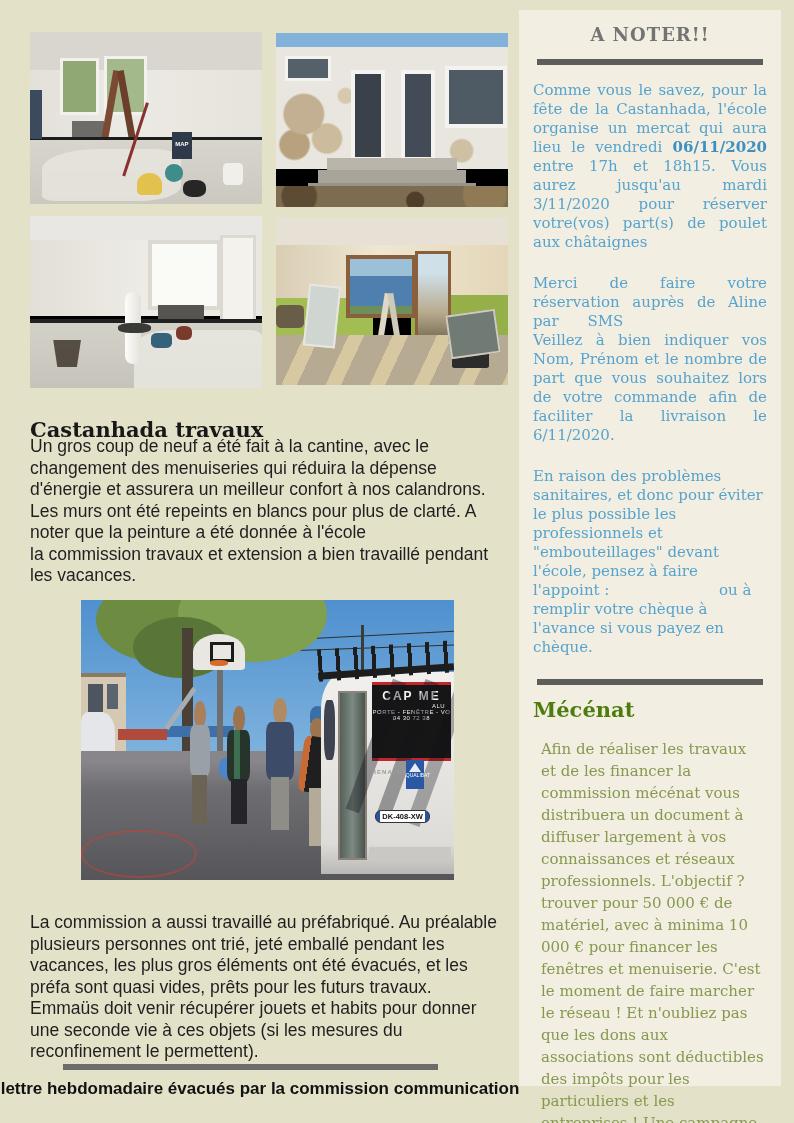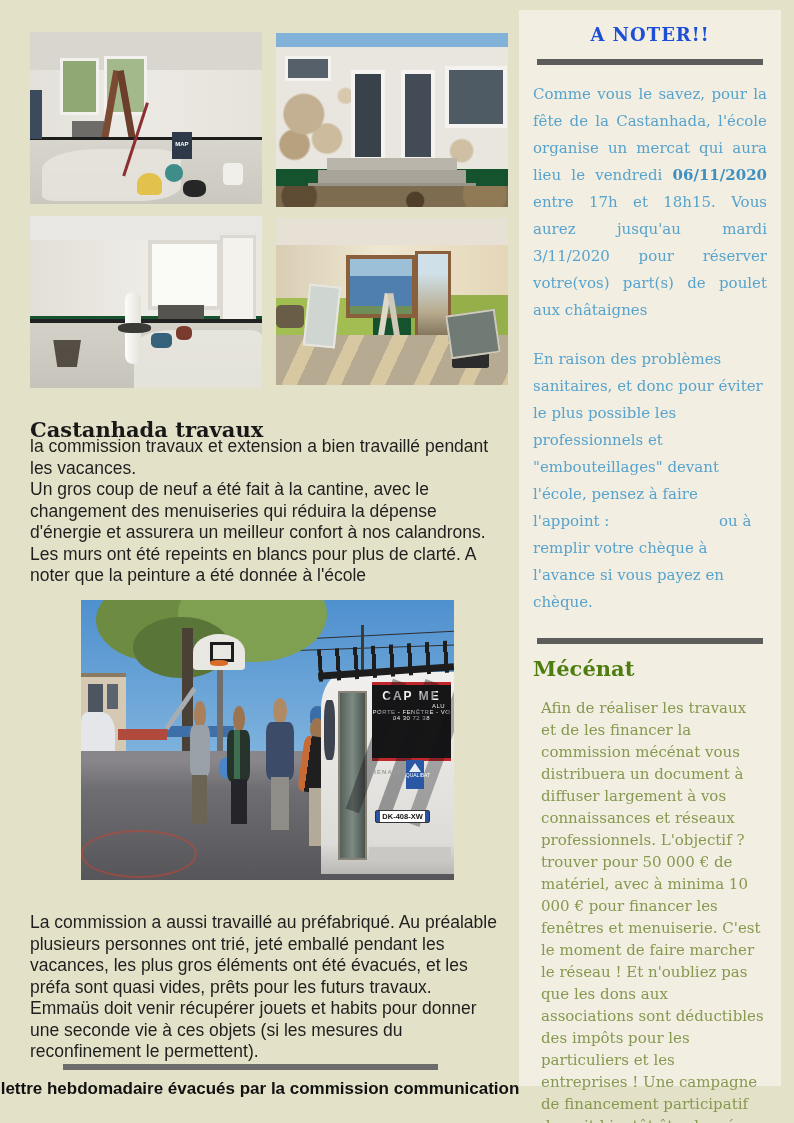--- a/index.html
+++ b/index.html
@@ -1,39 +1,39 @@
 <!DOCTYPE html>
 <html><head>
 <meta charset="utf-8">
 <style>
   html,body{margin:0;padding:0;}
   body{width:794px;height:1123px;position:relative;background:#e4e1c9;
        font-family:"Liberation Sans",sans-serif;overflow:hidden;}
-  .photo{position:absolute;overflow:hidden;background:#14532d;}
+  .photo{position:absolute;overflow:hidden;background:#000000;}
   .ph{position:absolute;}
 
   
   .lc-heading{position:absolute;left:30px;top:400px;width:470px;
     font-family:"DejaVu Serif",serif;font-weight:bold;font-size:21px;color:#181818;}
   .lc-body{position:absolute;left:30px;width:468px;
     font-size:17.5px;line-height:21.5px;color:#1f1f1f;}
   .lc-body p{margin:0;}
   .footer-rule{position:absolute;left:63px;top:1064px;width:375px;height:6px;background:#6c6c6c;}
   .footer-text{position:absolute;left:0;top:1079px;width:520px;text-align:center;
     font-size:17px;font-weight:bold;color:#111;}
 
   
   .sidebar{position:absolute;left:519px;top:10px;width:262px;height:1076px;
     background:#f2efe2;box-sizing:border-box;padding:10px 14px;}
   .sb-title{font-family:"DejaVu Serif",serif;font-weight:bold;font-size:18px;
-    color:#1d4ed8;text-align:center;letter-spacing:1px;margin:4px 0 14px;}
+    color:#737373;text-align:center;letter-spacing:1px;margin:4px 0 14px;}
   .sb-rule{height:6px;background:#5d5d5b;margin:0 4px 8px;}
   .sb-h-blue{font-family:"DejaVu Serif",serif;font-weight:bold;font-size:21px;
     color:#3e96c6;margin:2px 0 14px;}
-  .sb-p{font-family:"DejaVu Serif",serif;font-size:15px;line-height:27px;
+  .sb-p{font-family:"DejaVu Serif",serif;font-size:15px;line-height:19px;
     color:#57a3cd;margin:16px 0 22px;}
   .just{text-align:justify;}
   .sb-p b{color:#3e90c2;}
   .gap{display:inline-block;height:1em;vertical-align:bottom;}
   .sb-h-olive{font-family:"DejaVu Serif",serif;font-weight:bold;font-size:21px;
     color:#4d7c0f;margin:12px 0 16px;}
   .sb-p-olive{font-family:"DejaVu Serif",serif;font-size:15px;line-height:22px;
     color:#87984f;margin:0 2px 0 8px;}
 
   
@@ -182,47 +182,48 @@
     <div class="ph" style="left:40%;top:14%;width:10%;height:60%;background:rgba(20,20,25,.38);transform:rotate(20deg);"></div>
     <div class="ph" style="left:62%;top:14%;width:10%;height:64%;background:rgba(20,20,25,.38);transform:rotate(20deg);"></div>
     <div class="ph" style="left:84%;top:16%;width:10%;height:64%;background:rgba(20,20,25,.32);transform:rotate(20deg);"></div>
     <div class="ph" style="left:42%;top:54%;width:20%;height:5%;color:#9a9a98;font-size:6px;font-weight:bold;letter-spacing:1px;">
       <span>RENAULT</span>
     </div>
     <div class="ph" style="left:66%;top:50%;width:13%;height:13%;background:#2b58a4;color:#fff;text-align:center;">
       <div style="width:0;height:0;margin:3px auto 0;border-left:6px solid transparent;border-right:6px solid transparent;border-bottom:9px solid #e8eef8;"></div>
       <div style="font-size:5px;">QUALIBAT</div>
     </div>
-    <div class="plate" style="left:44%;top:72%;width:38%;height:11px;">
+    <div class="plate" style="left:44%;top:72%;width:38%;height:11px;border-radius:6px;">
       <span>DK-408-XW</span>
     </div>
     <div class="ph" style="left:40%;top:88%;width:58%;height:6%;background:#c9c8c4;"></div>
   </div>
 </div>
 
 <h2 class="lc-heading">Castanhada travaux</h2>
 
 <div class="lc-body" style="top:436px;">
+  <p>Un gros coup de neuf a été fait à la cantine, avec le changement des menuiseries qui réduira la dépense d'énergie et assurera un meilleur confort à nos calandrons. Les murs ont été repeints en blancs pour plus de clarté. A noter que la peinture a été donnée à l'école</p>
   <p>la commission travaux et extension a bien travaillé pendant les vacances.</p>
-  <p>Un gros coup de neuf a été fait à la cantine, avec le changement des menuiseries qui réduira la dépense d'énergie et assurera un meilleur confort à nos calandrons. Les murs ont été repeints en blancs pour plus de clarté. A noter que la peinture a été donnée à l'école</p>
 </div>
 
 <div class="lc-body" style="top:912px;">
   <p>La commission a aussi travaillé au préfabriqué. Au préalable plusieurs personnes ont trié, jeté emballé pendant les vacances, les plus gros éléments ont été évacués, et les préfa sont quasi vides, prêts pour les futurs travaux. Emmaüs doit venir récupérer jouets et habits pour donner une seconde vie à ces objets (si les mesures du reconfinement le permettent).</p>
 </div>
 
 <div class="footer-rule"></div>
 <div class="footer-text">lettre hebdomadaire évacués par la commission communication</div>
 
 <aside class="sidebar">
   <div class="sb-title">A NOTER!!</div>
   <div class="sb-rule"></div>
 
 
   <p class="sb-p just"><span>Comme vous le savez, pour la fête de la Castanhada, l'école organise un mercat qui aura lieu le vendredi </span><b>06/11/2020</b><span> entre 17h et 18h15. Vous aurez jusqu'au mardi 3/11/2020 pour réserver votre(vos) part(s) de poulet aux châtaignes</span></p>
 
+  <p class="sb-p just"><span>Merci de faire votre réservation auprès de Aline par SMS</span> <span class="gap" style="width:115px;"></span> <span>Veillez à bien indiquer vos Nom, Prénom et le nombre de part que vous souhaitez lors de votre commande afin de faciliter la livraison le 6/11/2020.</span></p>
 
   <p class="sb-p"><span>En raison des problèmes sanitaires, et donc pour éviter le plus possible les professionnels et "embouteillages" devant l'école, pensez à faire l'appoint :</span> <span class="gap" style="width:100px;"></span> <span>ou à remplir votre chèque à l'avance si vous payez en chèque.</span></p>
 
   <div class="sb-rule" style="margin-top:16px;"></div>
   <h3 class="sb-h-olive">Mécénat</h3>
   <p class="sb-p-olive">Afin de réaliser les travaux et de les financer la commission mécénat vous distribuera un document à diffuser largement à vos connaissances et réseaux professionnels. L'objectif ? trouver pour 50 000 € de matériel, avec à minima 10 000 € pour financer les fenêtres et menuiserie. C'est le moment de faire marcher le réseau ! Et n'oubliez pas que les dons aux associations sont déductibles des impôts pour les particuliers et les entreprises ! Une campagne de financement participatif devrait bientôt être lancée, nous comptons sur vous pour la diffuser largement !</p>
 </aside>
 
 </body></html>

